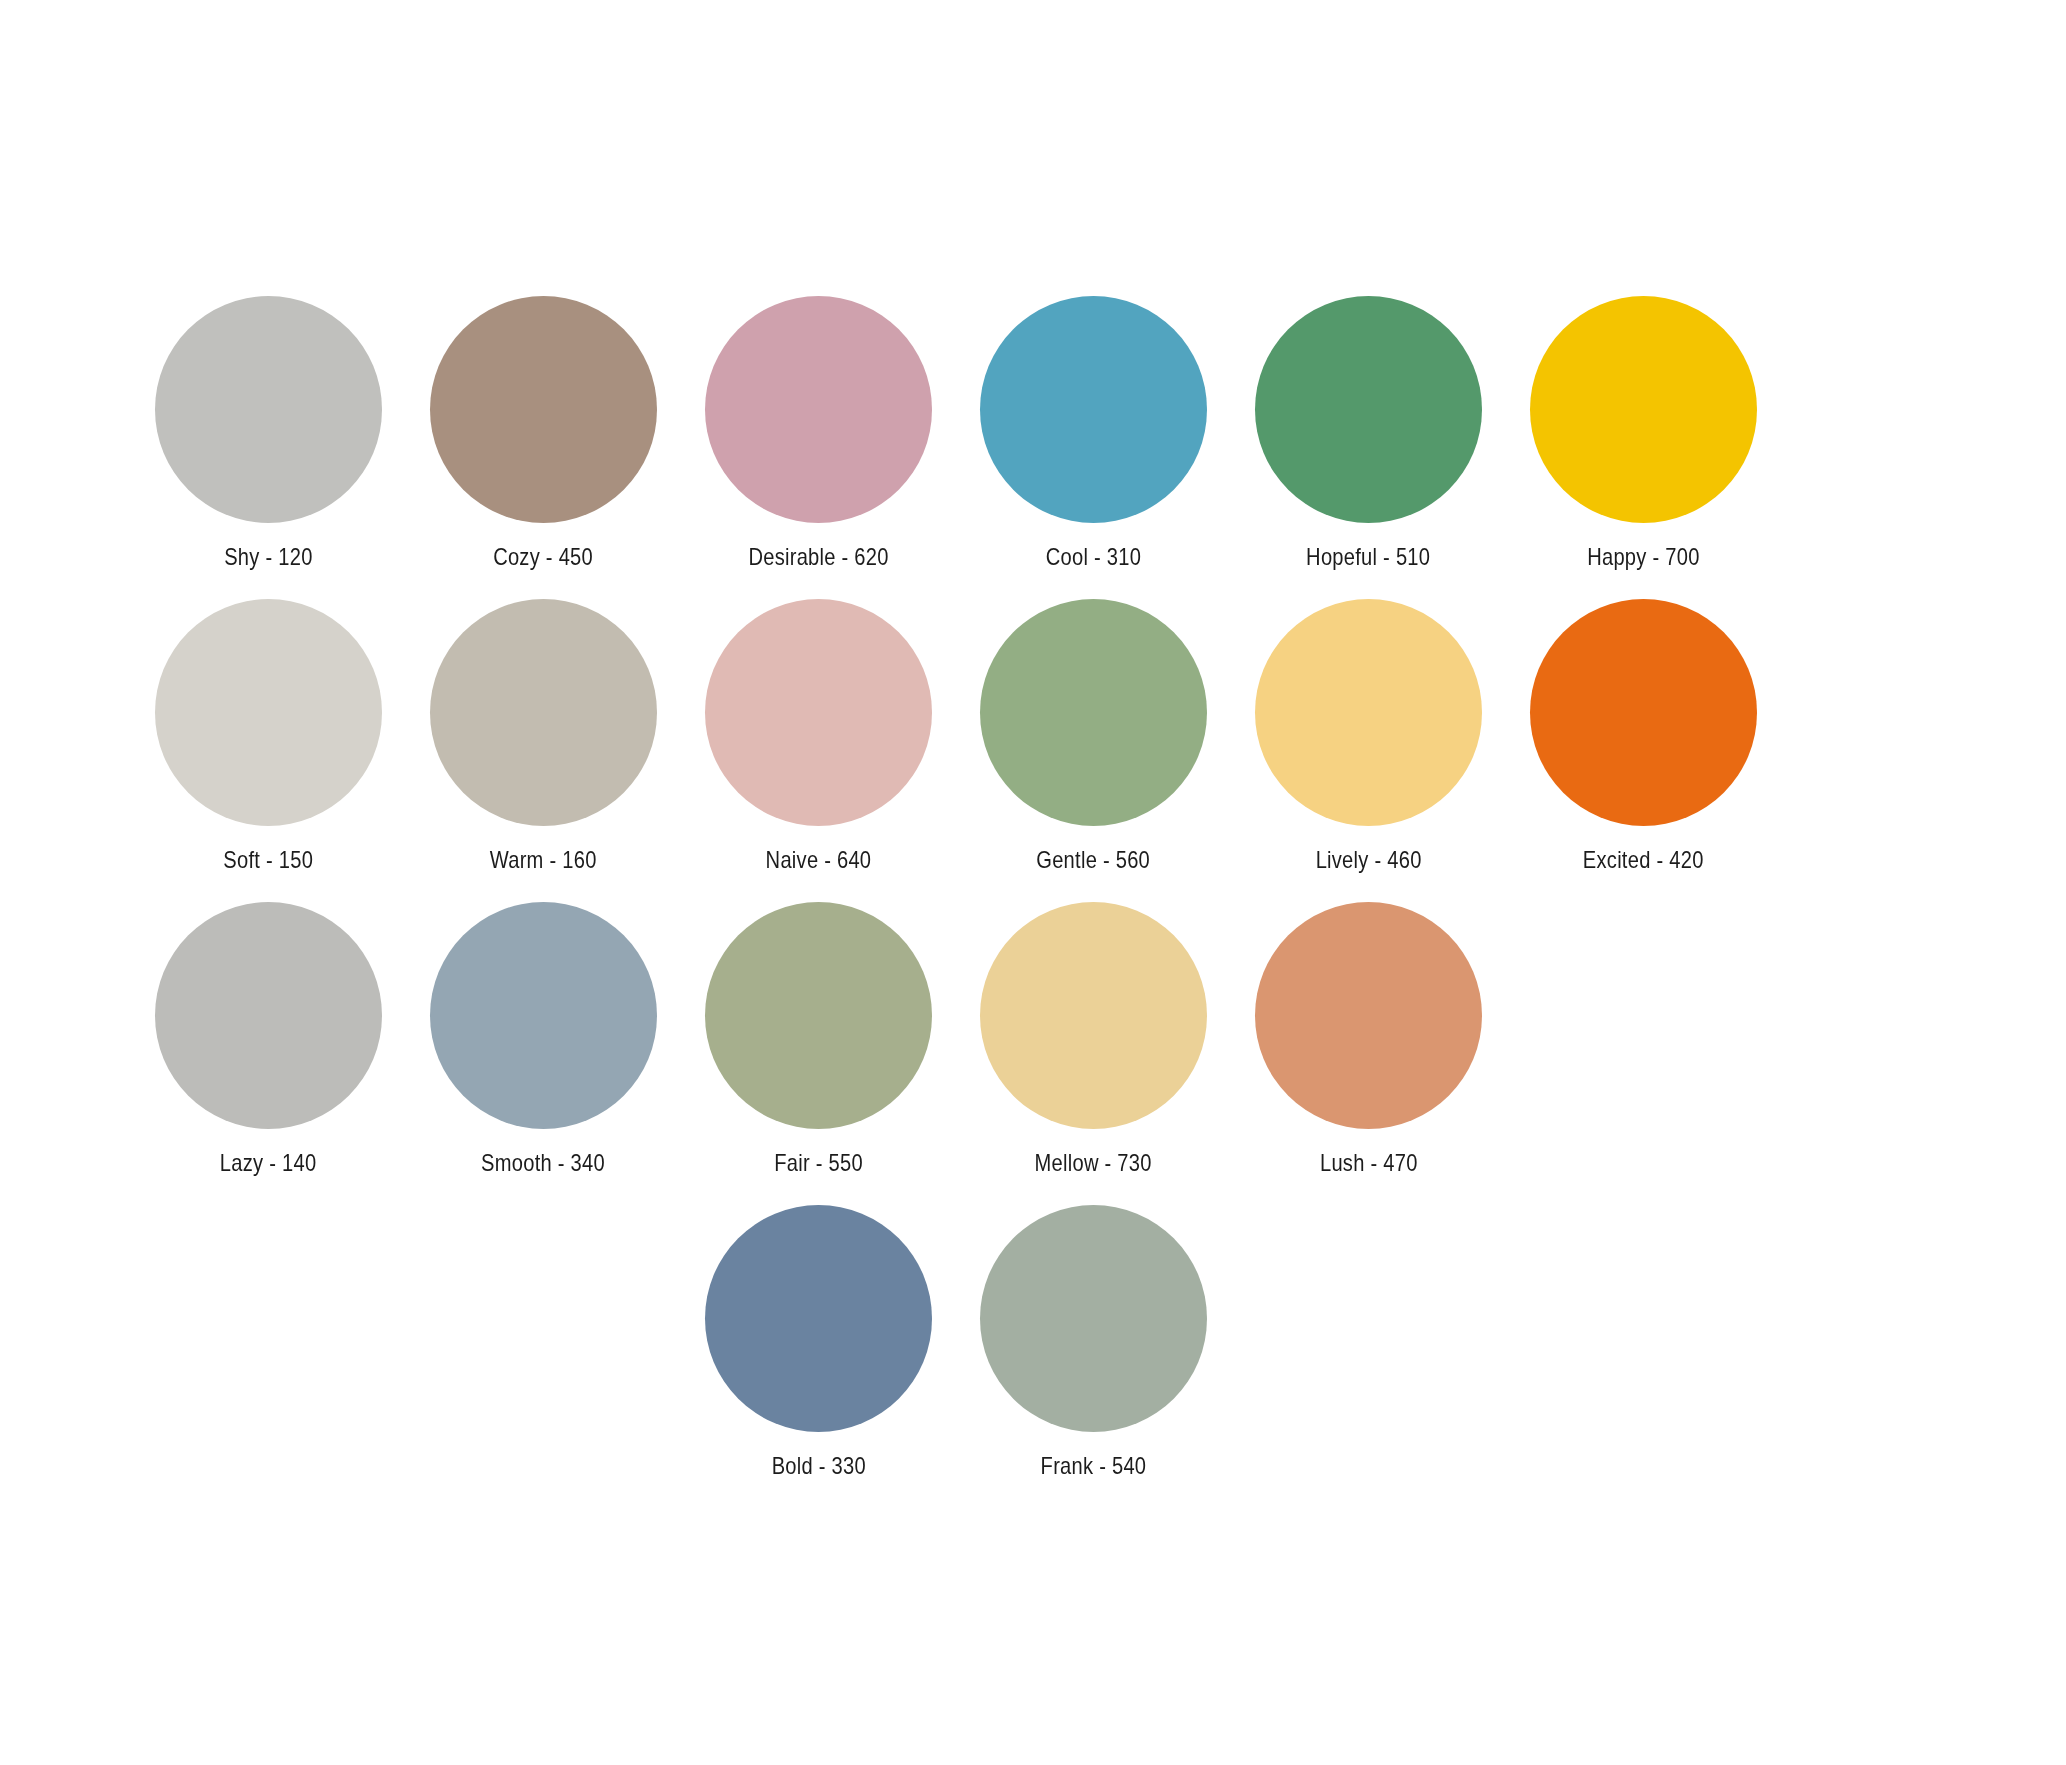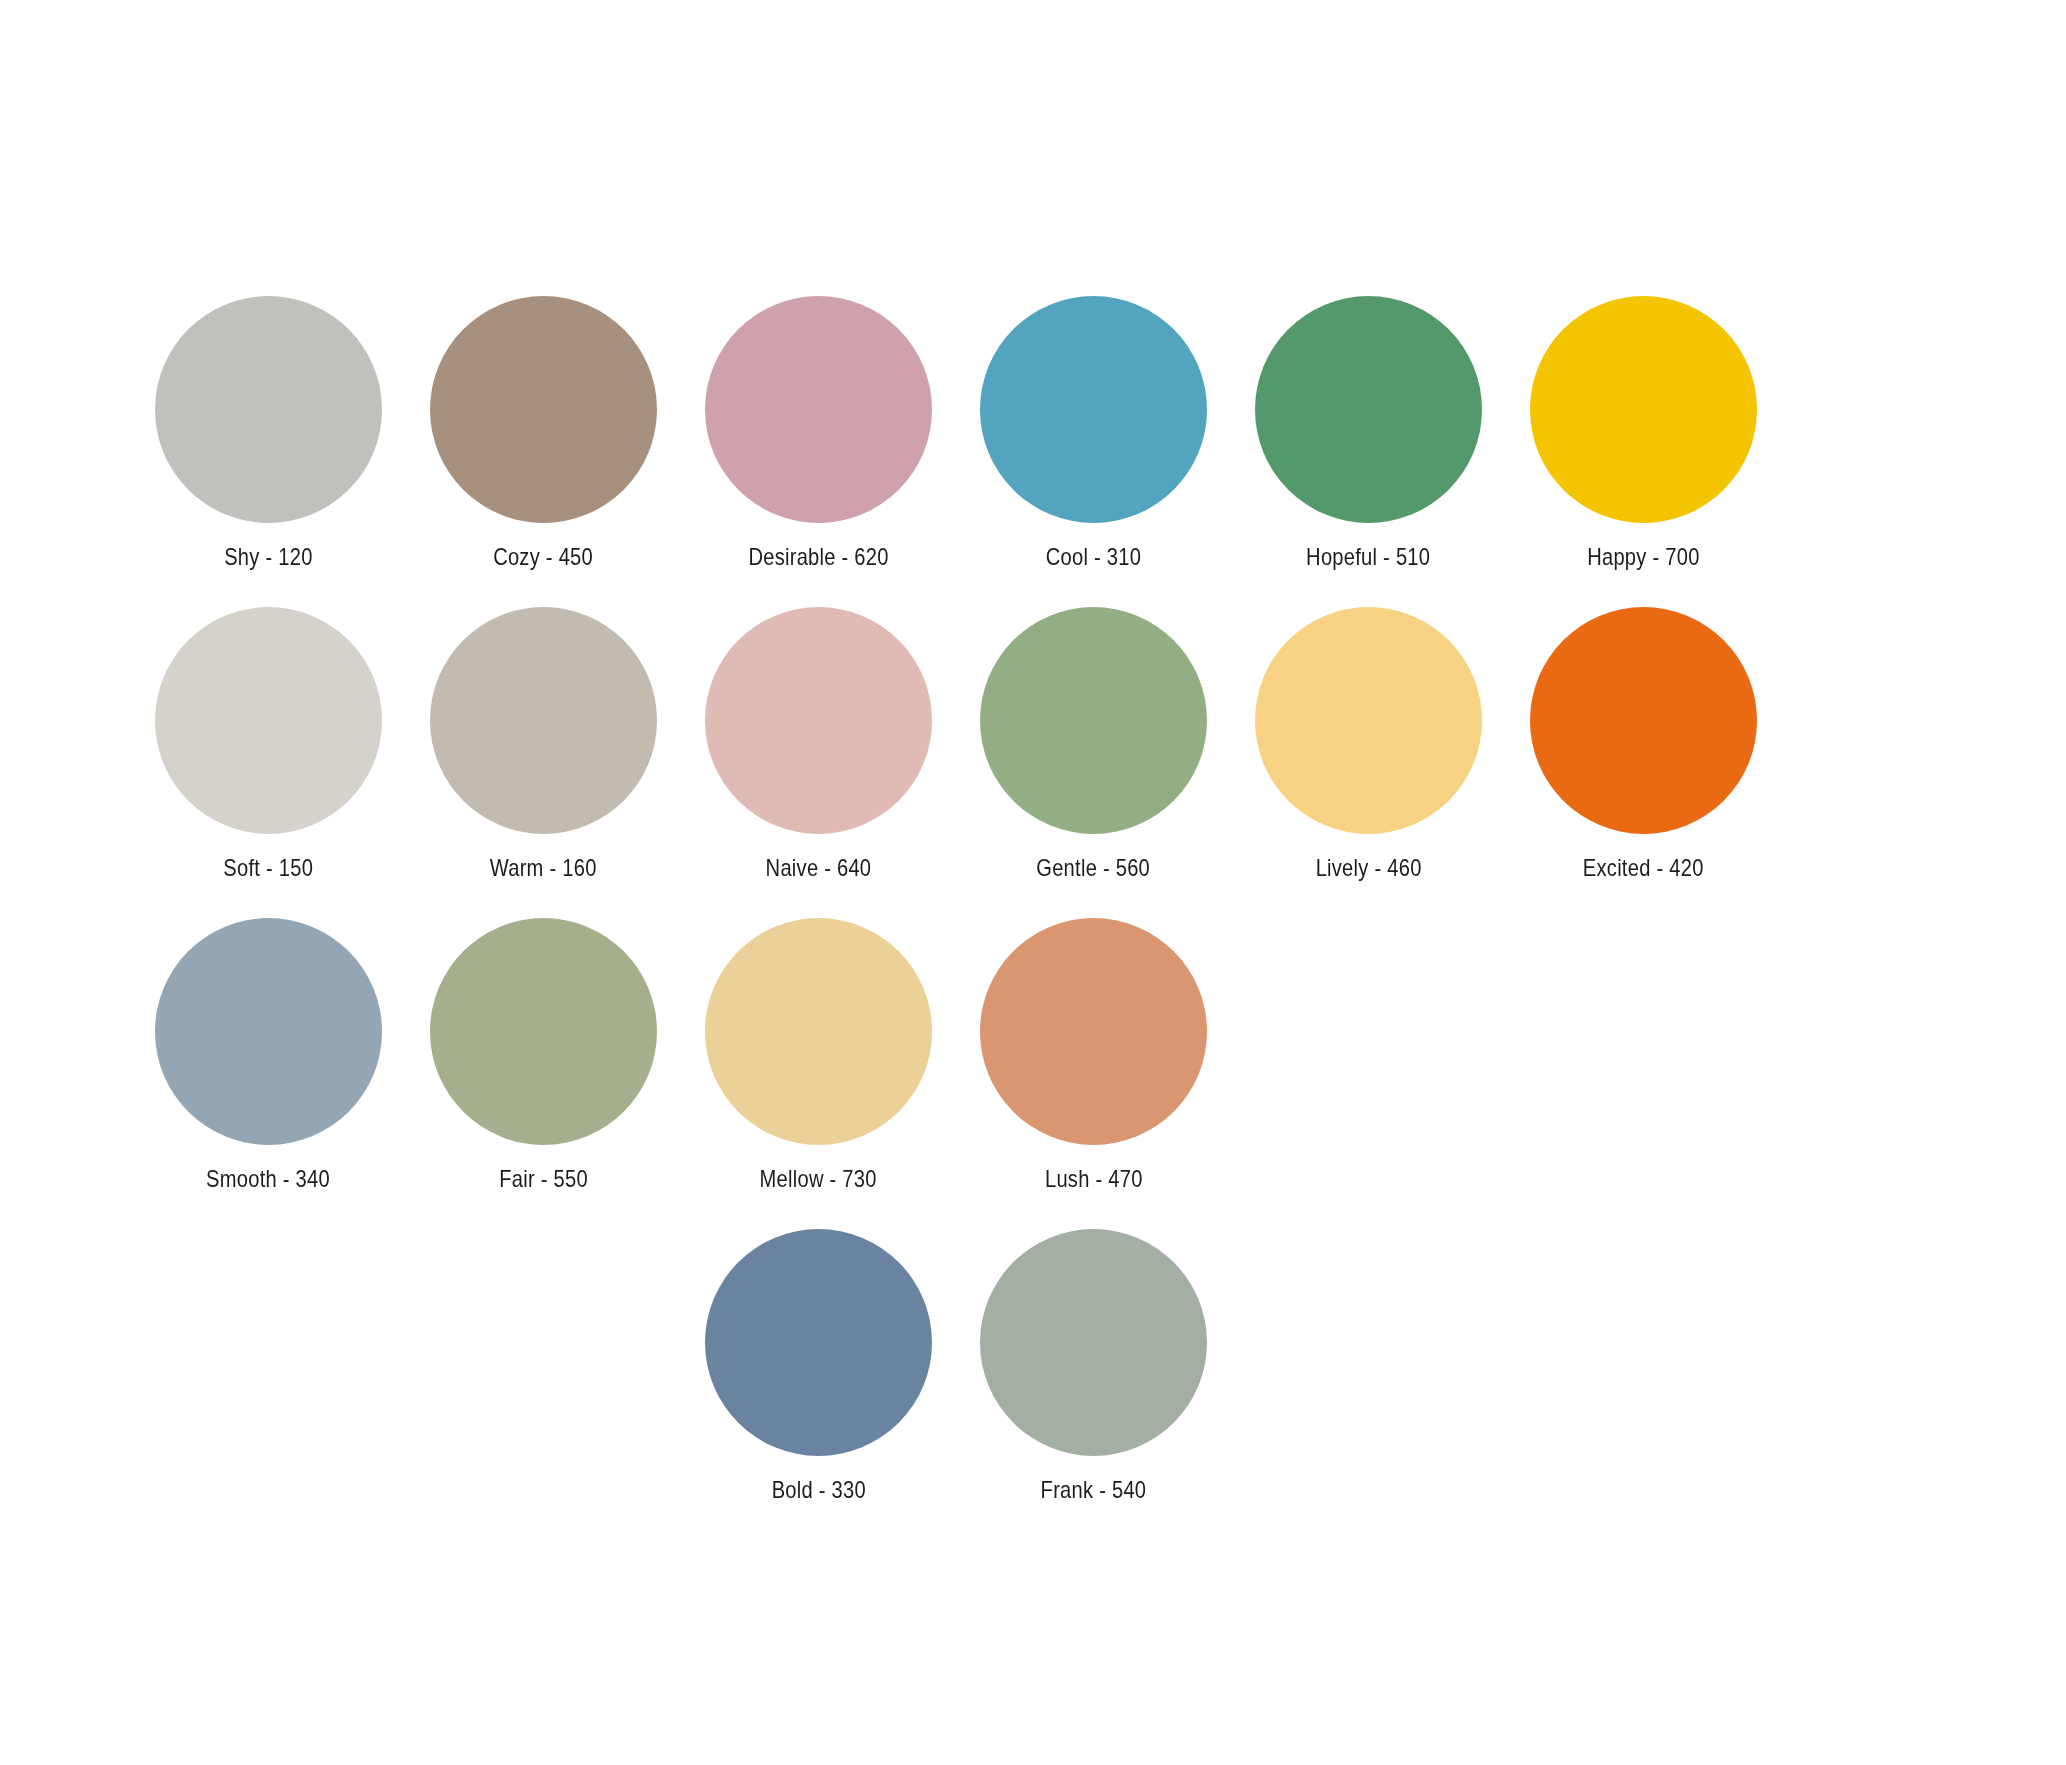--- a/index.html
+++ b/index.html
@@ -23,21 +23,21 @@
     box-sizing: border-box;
   }
 
   .swatch-grid {
     position: absolute;
     left: 131px;
     top: 296px;
     width: 1818px;
     display: flex;
     flex-direction: column;
-    gap: 8px;
+    gap: 0px;
   }
 
   .swatch-row {
     display: flex;
     flex-direction: row;
     align-items: flex-start;
     height: 303px;
   }
 
   .swatch-cell {
@@ -129,20 +129,24 @@
           <div class="swatch-disc" style="background: rgb(246, 210, 130);"></div>
           <div class="swatch-label">Lively - 460</div>
         </div>
         <div class="swatch-cell">
           <div class="swatch-disc" style="background: rgb(233, 106, 18);"></div>
           <div class="swatch-label">Excited - 420</div>
         </div>
       </div>
       <div class="swatch-row">
         <div class="swatch-cell">
+          <div class="swatch-disc" style="background: rgb(188, 188, 185);"></div>
+          <div class="swatch-label">Lazy - 140</div>
+        </div>
+        <div class="swatch-cell">
           <div class="swatch-disc" style="background: rgb(148, 166, 179);"></div>
           <div class="swatch-label">Smooth - 340</div>
         </div>
         <div class="swatch-cell">
           <div class="swatch-disc" style="background: rgb(166, 175, 141);"></div>
           <div class="swatch-label">Fair - 550</div>
         </div>
         <div class="swatch-cell">
           <div class="swatch-disc" style="background: rgb(235, 209, 151);"></div>
           <div class="swatch-label">Mellow - 730</div>

